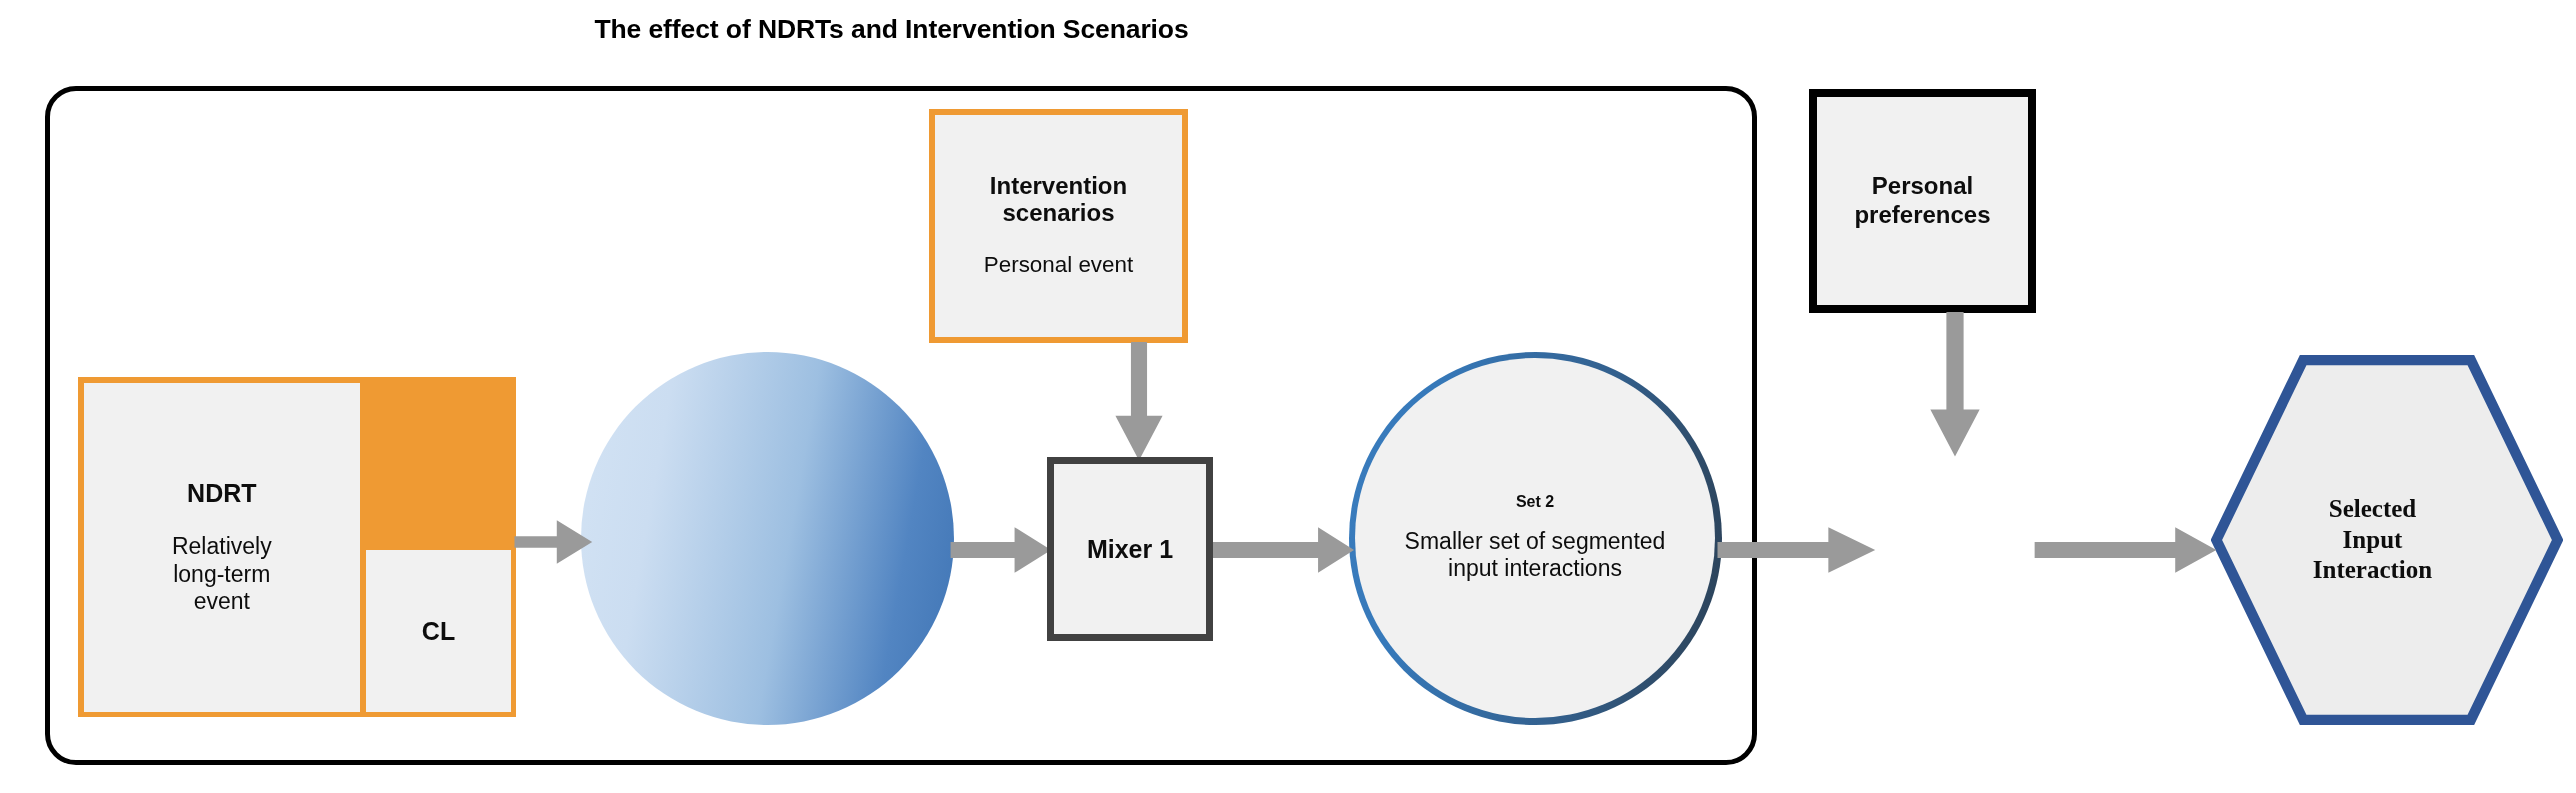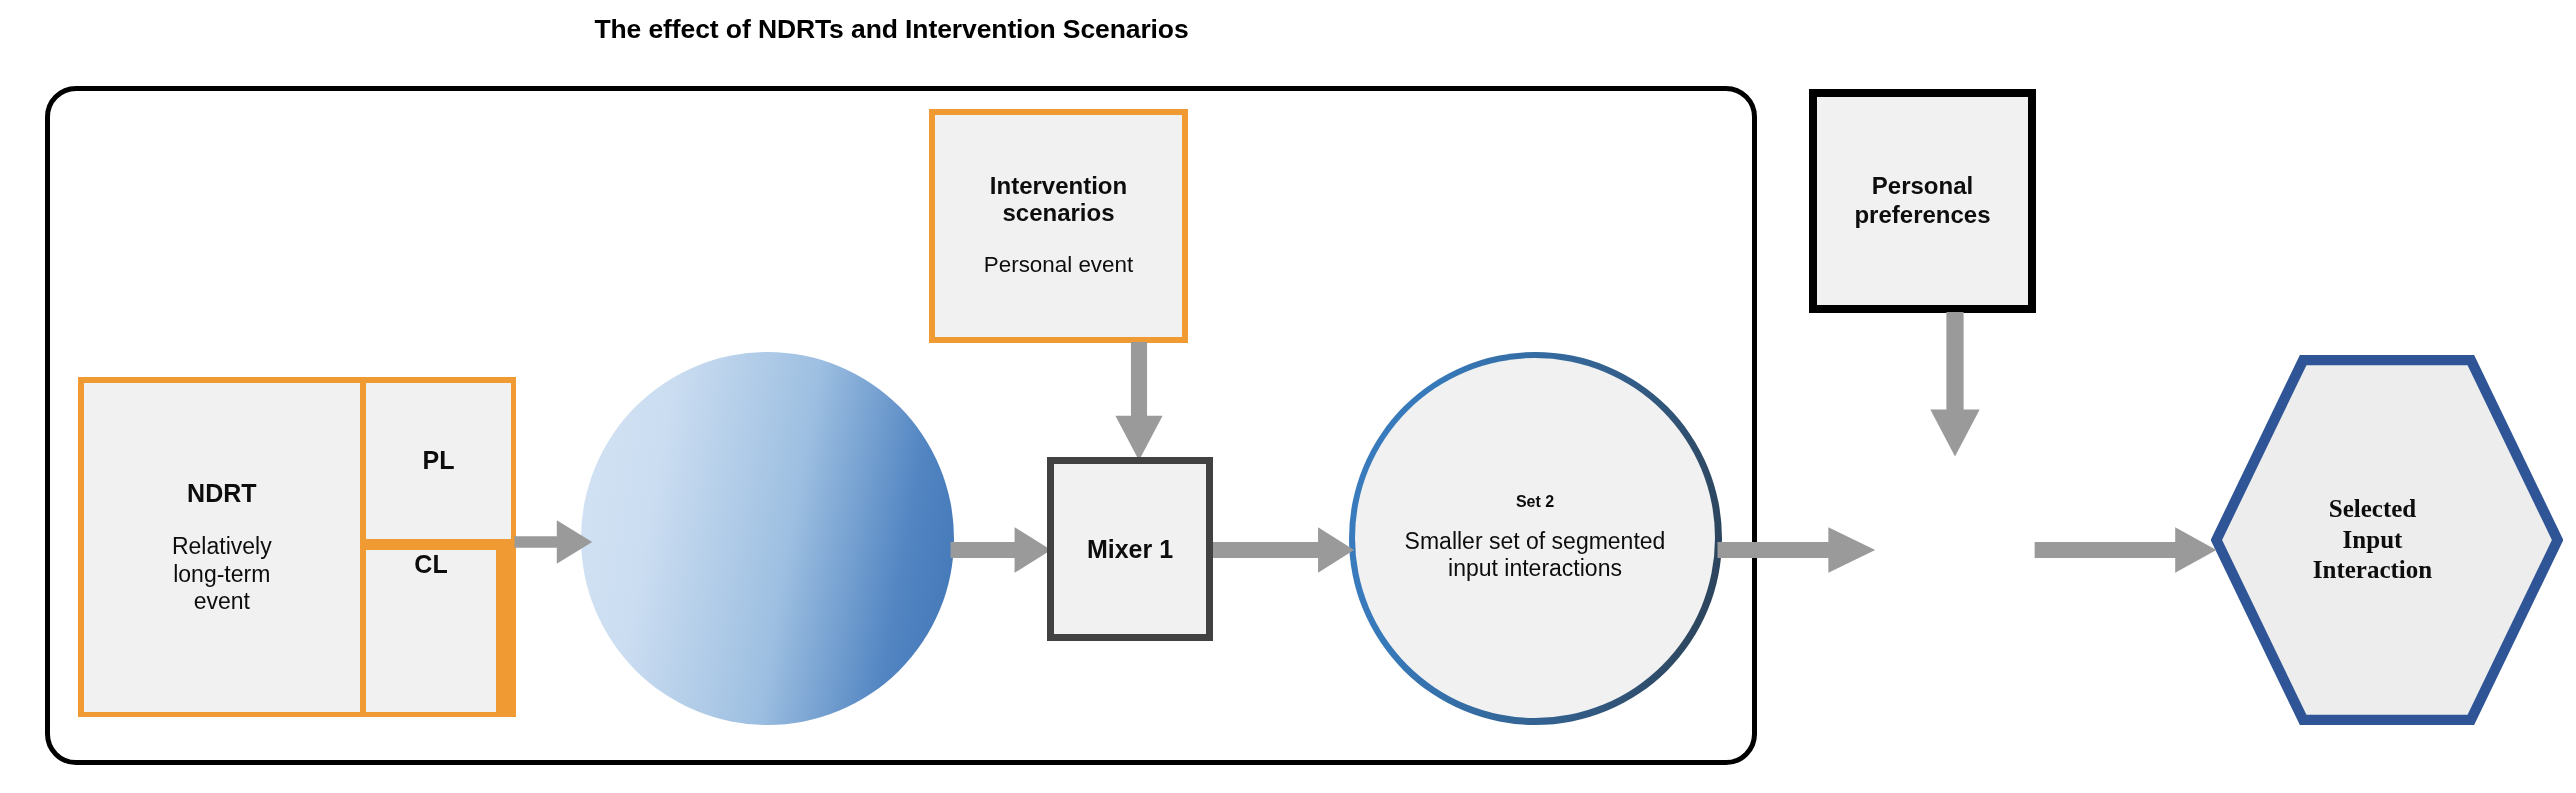--- a/index.html
+++ b/index.html
@@ -96,24 +96,25 @@
     background: #f1f1f1;
     display: flex;
     align-items: center;
     justify-content: center;
     box-sizing: border-box;
   }
   #ndrt-cl {
     position: absolute;
     left: 288px;
     top: 173px;
-    width: 130px;
+    width: 145px;
     height: 162px;
     background: #f1f1f1;
     display: flex;
+    align-items: center;
     justify-content: center;
     box-sizing: border-box;
   }
   .ndrt-sub-label { font-size: 25px; font-weight: bold; color: #0d0d0d; }
 
   
   #intervention-box {
     position: absolute;
     left: 889px;
     top: 109px;
@@ -262,23 +263,20 @@
 
   <div id="scope-container"></div>
 
   <div id="ndrt-group">
     <div id="ndrt-main">
       <div class="shape-title" id="ndrt-title">NDRT</div>
       <div class="shape-body" id="ndrt-body" style="white-space: pre-line;">Relatively
 long-term
 event</div>
     </div>
-    <div id="ndrt-pl">
-      <span class="ndrt-sub-label">PL</span>
-    </div>
     <div id="ndrt-cl">
       <span class="ndrt-sub-label">CL</span>
     </div>
   </div>
 
   <div id="intervention-box">
     <div class="shape-title" id="intervention-title">Intervention scenarios</div>
     <div class="shape-body" id="intervention-body">Personal event</div>
   </div>
 

